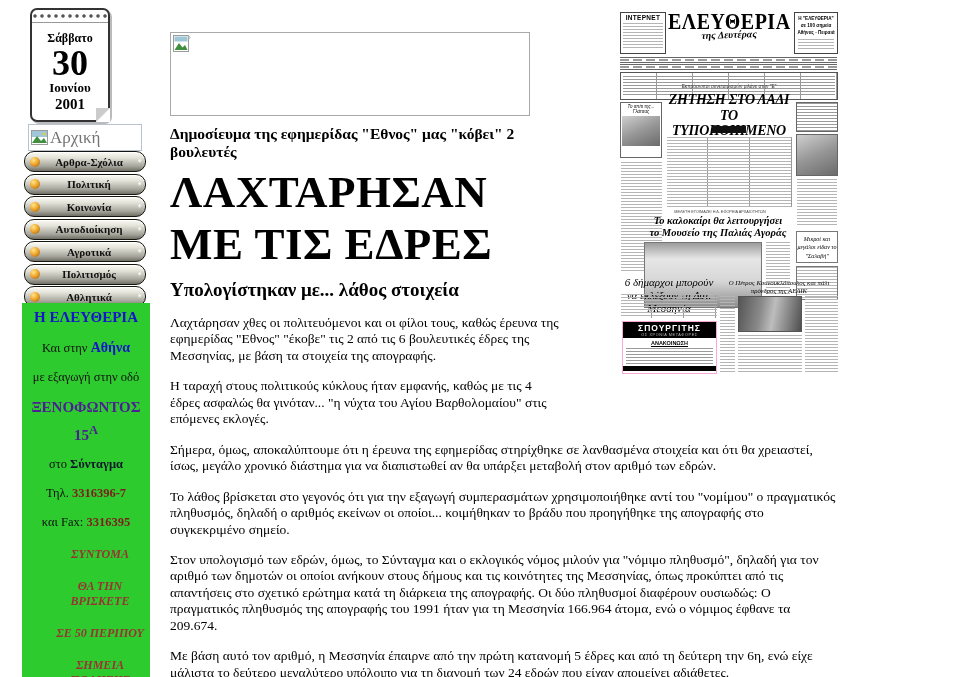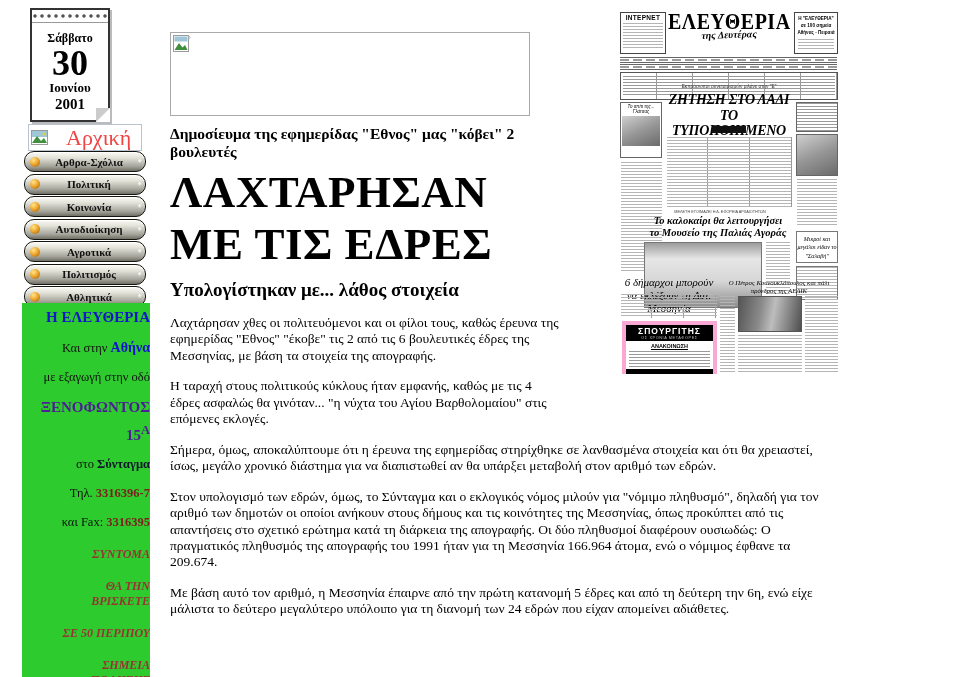--- a/index.html
+++ b/index.html
@@ -1,55 +1,55 @@
 <!DOCTYPE html>
 <html><head>
 <meta charset="utf-8">
 <style>
   html,body{margin:0;padding:0;background:#fff;}
   #page{position:relative;width:958px;height:677px;background:#fff;overflow:hidden;
         font-family:"Liberation Serif","DejaVu Serif",serif;color:#000;}
 
   
   .calendar{position:absolute;left:30px;top:8px;width:76px;height:110px;
-            border:2px solid #333;border-radius:0;background:#fff;text-align:center;
+            border:2px solid #333;border-radius:7px;background:#fff;text-align:center;
             box-shadow:2px 2px 0 #bbb;}
   .cal-spiral{height:12px;border-bottom:1px solid #999;
       background-image:radial-gradient(circle at 3px 6px,#555 1.4px,#ddd 1.8px,transparent 2.4px);
       background-size:7px 12px;background-repeat:repeat-x;}
   .cal-weekday{font-size:12px;font-weight:bold;margin-top:8px;}
   .cal-day{font-size:36px;font-weight:bold;line-height:0.95;}
   .cal-month{font-size:13px;font-weight:bold;}
   .cal-year{font-size:15px;font-weight:bold;}
   .cal-fold{position:absolute;right:-2px;bottom:-2px;width:0;height:0;
             border-left:14px solid #ccc;border-bottom:14px solid #fff;
             border-top:0 solid transparent;}
 
   
   .home-box{position:absolute;left:28px;top:124px;width:112px;height:25px;
             border:1px solid #b9c2d0;background:#fff;display:flex;align-items:center;
             text-decoration:none;cursor:pointer;}
   .imgicon{width:17px;height:15px;margin:0 2px 0 2px;display:inline-block;}
-  .home-label{color:#ef4444;font-size:22px;line-height:1;margin-left:16px;}
+  .home-label{color:#737373;font-size:17px;line-height:1;}
 
   
   .nav{position:absolute;left:24px;top:151px;width:122px;}
   .nav-btn{position:relative;height:19px;margin-bottom:1.5px;border:1px solid #15150f;
            border-radius:10px;cursor:pointer;
            background:linear-gradient(180deg,#fbfbf4 0%,#e3e3da 30%,#a5a59b 75%,#6f6f66 100%);
            box-shadow:inset 0 1px 1px #fff;display:flex;align-items:center;justify-content:center;}
   .nav-ball{position:absolute;left:5px;top:4.5px;width:10px;height:10px;border-radius:50%;
             background:radial-gradient(circle at 35% 30%,#ffe68a 0%,#f0a830 45%,#9a5a00 100%);}
   .nav-dot-r{position:absolute;right:3px;top:7px;width:4px;height:4px;border-radius:50%;
              background:radial-gradient(circle at 35% 30%,#fff,#cfcfc6 70%,#8a8a80);}
   .nav-label{font-size:11px;font-weight:bold;color:#111;padding-left:8px;}
 
   
   .green-panel{position:absolute;left:22px;top:303px;width:128px;height:374px;
-               background:#2ecb2e;text-align:right;overflow:hidden;}
+               background:#2ecb2e;text-align:center;overflow:hidden;}
   .gp-title{color:#1414cc;font-weight:bold;font-size:15px;margin-top:6px;}
   .gp-line{font-size:12.5px;margin-top:14px;color:#111;}
   .gp-city{color:#1414cc;font-weight:bold;font-size:14px;}
   .gp-street{color:#4c1d95;font-weight:bold;font-size:15px;margin-top:14px;line-height:1.1;}
   .gp-place{color:#0f172a;font-weight:bold;}
   .gp-num{color:#7f1d1d;font-weight:bold;}
   .gp-promo{color:#993333;font-weight:bold;font-style:italic;font-size:12px;margin-top:17px;margin-left:28px;}
 
   
   .main{position:absolute;left:170px;top:10px;width:668px;}
@@ -120,21 +120,21 @@
   .np-mus-h span{display:block;}
   .np-mus-photo{position:absolute;left:24px;top:232px;width:118px;height:66px;
       border:1px solid #777;box-sizing:border-box;
       background:linear-gradient(180deg,#9d9d9d 0%,#e6e6e6 25%,#d6d6d6 60%,#8d8d8d 100%);}
   .np-mus-col{position:absolute;left:146px;top:232px;width:24px;height:66px;}
   .np-b-left-h{position:absolute;left:0;top:266px;width:98px;text-align:center;font-size:11px;
                font-style:italic;font-family:"Liberation Serif",serif;line-height:1.2;}
   .np-b-left-noise{position:absolute;left:0;top:284px;width:98px;height:24px;
        background-image:repeating-linear-gradient(90deg,transparent 0 31px,#999 31px 32px);}
   .np-b-left-noise .noise{position:absolute;left:1px;top:0;right:1px;bottom:0;}
-  .np-ad{position:absolute;left:2px;top:311px;width:95px;height:53px;border:4px solid #f9a8d4;
+  .np-ad{position:absolute;left:2px;top:311px;width:95px;height:53px;border:1px solid #f9a8d4;
          box-sizing:border-box;text-align:center;}
   .np-ad-head{background:#000;color:#fff;font-size:8.5px;font-weight:900;letter-spacing:1px;
               padding:1px 0 0 0;}
   .np-ad-head2{background:#000;color:#bbb;font-size:3.8px;letter-spacing:0.6px;padding-bottom:1px;}
   .np-ad-sub{font-size:5.5px;font-weight:bold;text-decoration:underline;margin-top:2px;}
   .np-ad .noise-d{height:16px;margin:2px 3px 0 3px;}
   .np-ad-foot{background:#000;height:5px;margin-top:2px;}
   .np-aedik-over{position:absolute;left:102px;top:264px;width:116px;text-align:center;
                  font-size:3.6px;color:#444;}
   .np-aedik-h{position:absolute;left:100px;top:269px;width:118px;text-align:center;font-size:6.8px;
@@ -307,18 +307,19 @@
       </svg>
     </div>
 
     <div class="kicker">Δημοσίευμα της εφημερίδας "Εθνος" μας "κόβει" 2 βουλευτές</div>
     <h1 class="headline">ΛΑΧΤΑΡΗΣΑΝ ΜΕ ΤΙΣ ΕΔΡΕΣ</h1>
     <div class="subhead">Υπολογίστηκαν με... λάθος στοιχεία</div>
 
     <p>Λαχτάρησαν χθες οι πολιτευόμενοι και οι φίλοι τους, καθώς έρευνα της εφημερίδας "Εθνος" "έκοβε" τις 2 από τις 6 βουλευτικές έδρες της Μεσσηνίας, με βάση τα στοιχεία της απογραφής.</p>
     <p>Η ταραχή στους πολιτικούς κύκλους ήταν εμφανής, καθώς με τις 4 έδρες ασφαλώς θα γινόταν... "η νύχτα του Αγίου Βαρθολομαίου" στις επόμενες εκλογές.</p>
     <p>Σήμερα, όμως, αποκαλύπτουμε ότι η έρευνα της εφημερίδας στηρίχθηκε σε λανθασμένα στοιχεία και ότι θα χρειαστεί, ίσως, μεγάλο χρονικό διάστημα για να διαπιστωθεί αν θα υπάρξει μεταβολή στον αριθμό των εδρών.</p>
+    <p>Το λάθος βρίσκεται στο γεγονός ότι για την εξαγωγή συμπερασμάτων χρησιμοποιήθηκε αντί του "νομίμου" ο πραγματικός πληθυσμός, δηλαδή ο αριθμός εκείνων οι οποίοι... κοιμήθηκαν το βράδυ που προηγήθηκε της απογραφής στο συγκεκριμένο σημείο.</p>
     <p>Στον υπολογισμό των εδρών, όμως, το Σύνταγμα και ο εκλογικός νόμος μιλούν για "νόμιμο πληθυσμό", δηλαδή για τον αριθμό των δημοτών οι οποίοι ανήκουν στους δήμους και τις κοινότητες της Μεσσηνίας, όπως προκύπτει από τις απαντήσεις στο σχετικό ερώτημα κατά τη διάρκεια της απογραφής. Οι δύο πληθυσμοί διαφέρουν ουσιωδώς: Ο πραγματικός πληθυσμός της απογραφής του 1991 ήταν για τη Μεσσηνία 166.964 άτομα, ενώ ο νόμιμος έφθανε τα 209.674.</p>
     <p>Με βάση αυτό τον αριθμό, η Μεσσηνία έπαιρνε από την πρώτη κατανομή 5 έδρες και από τη δεύτερη την 6η, ενώ είχε μάλιστα το δεύτερο μεγαλύτερο υπόλοιπο για τη διανομή των 24 εδρών που είχαν απομείνει αδιάθετες.</p>
 
   </div>
 
 </div>
 
 </body></html>

